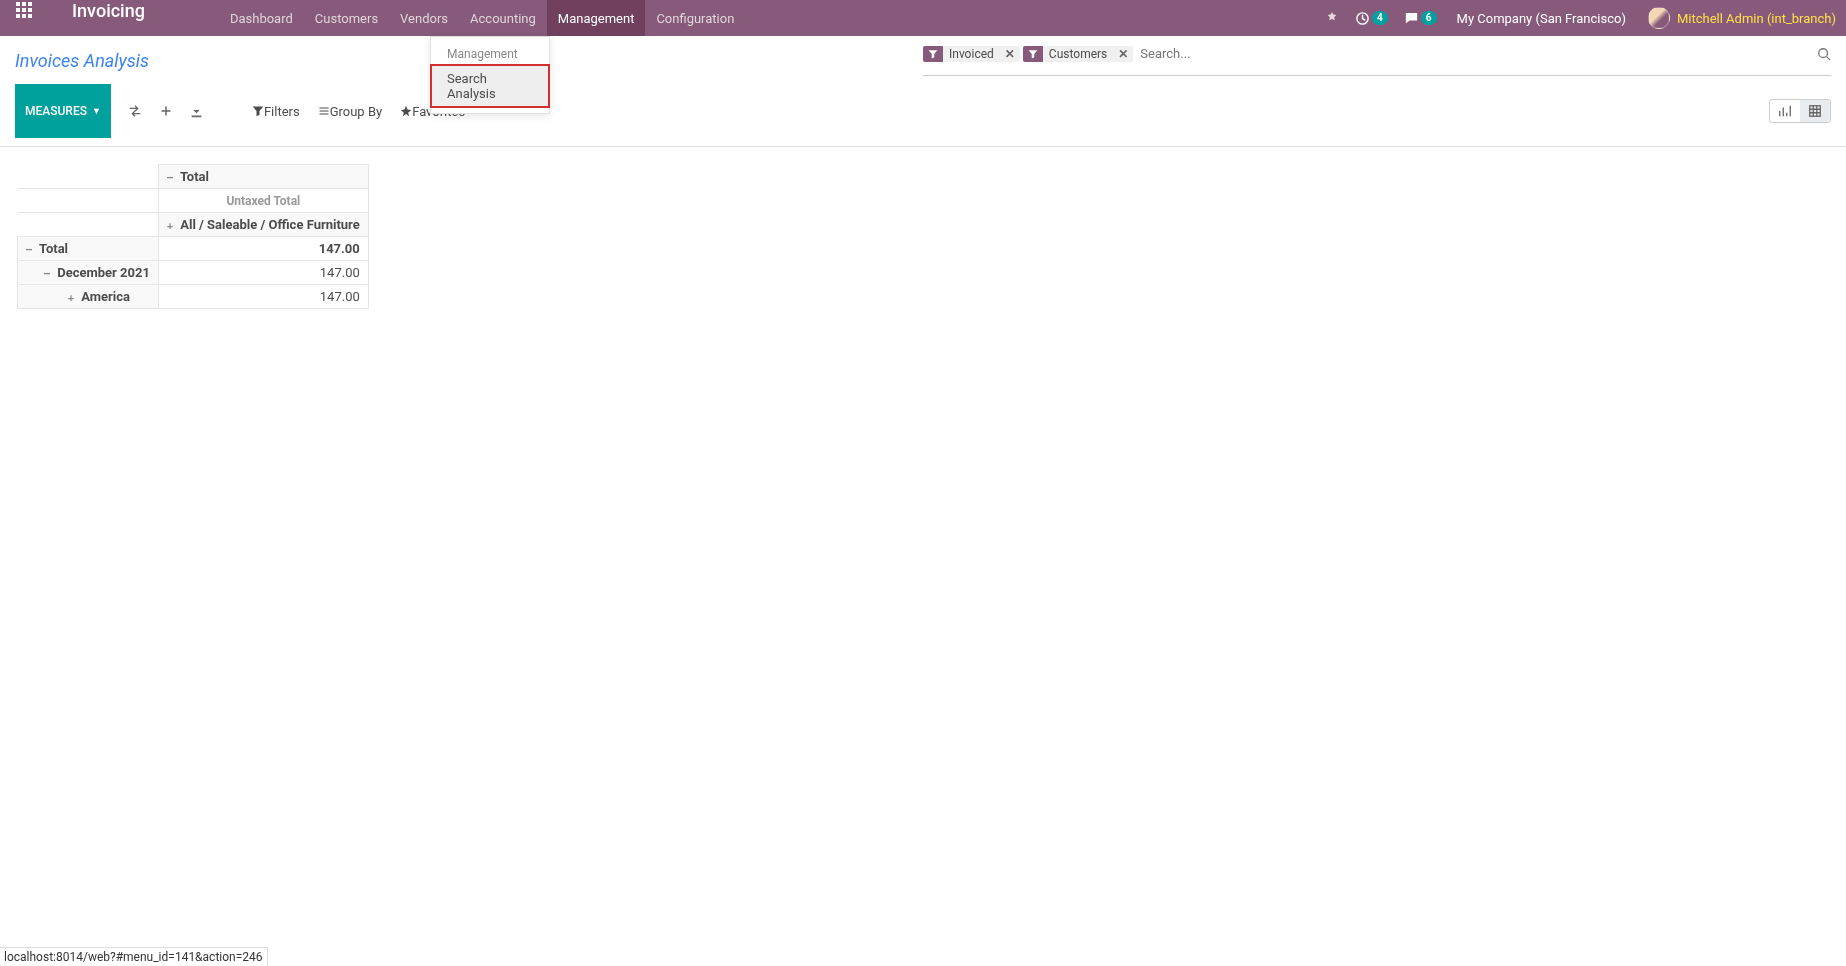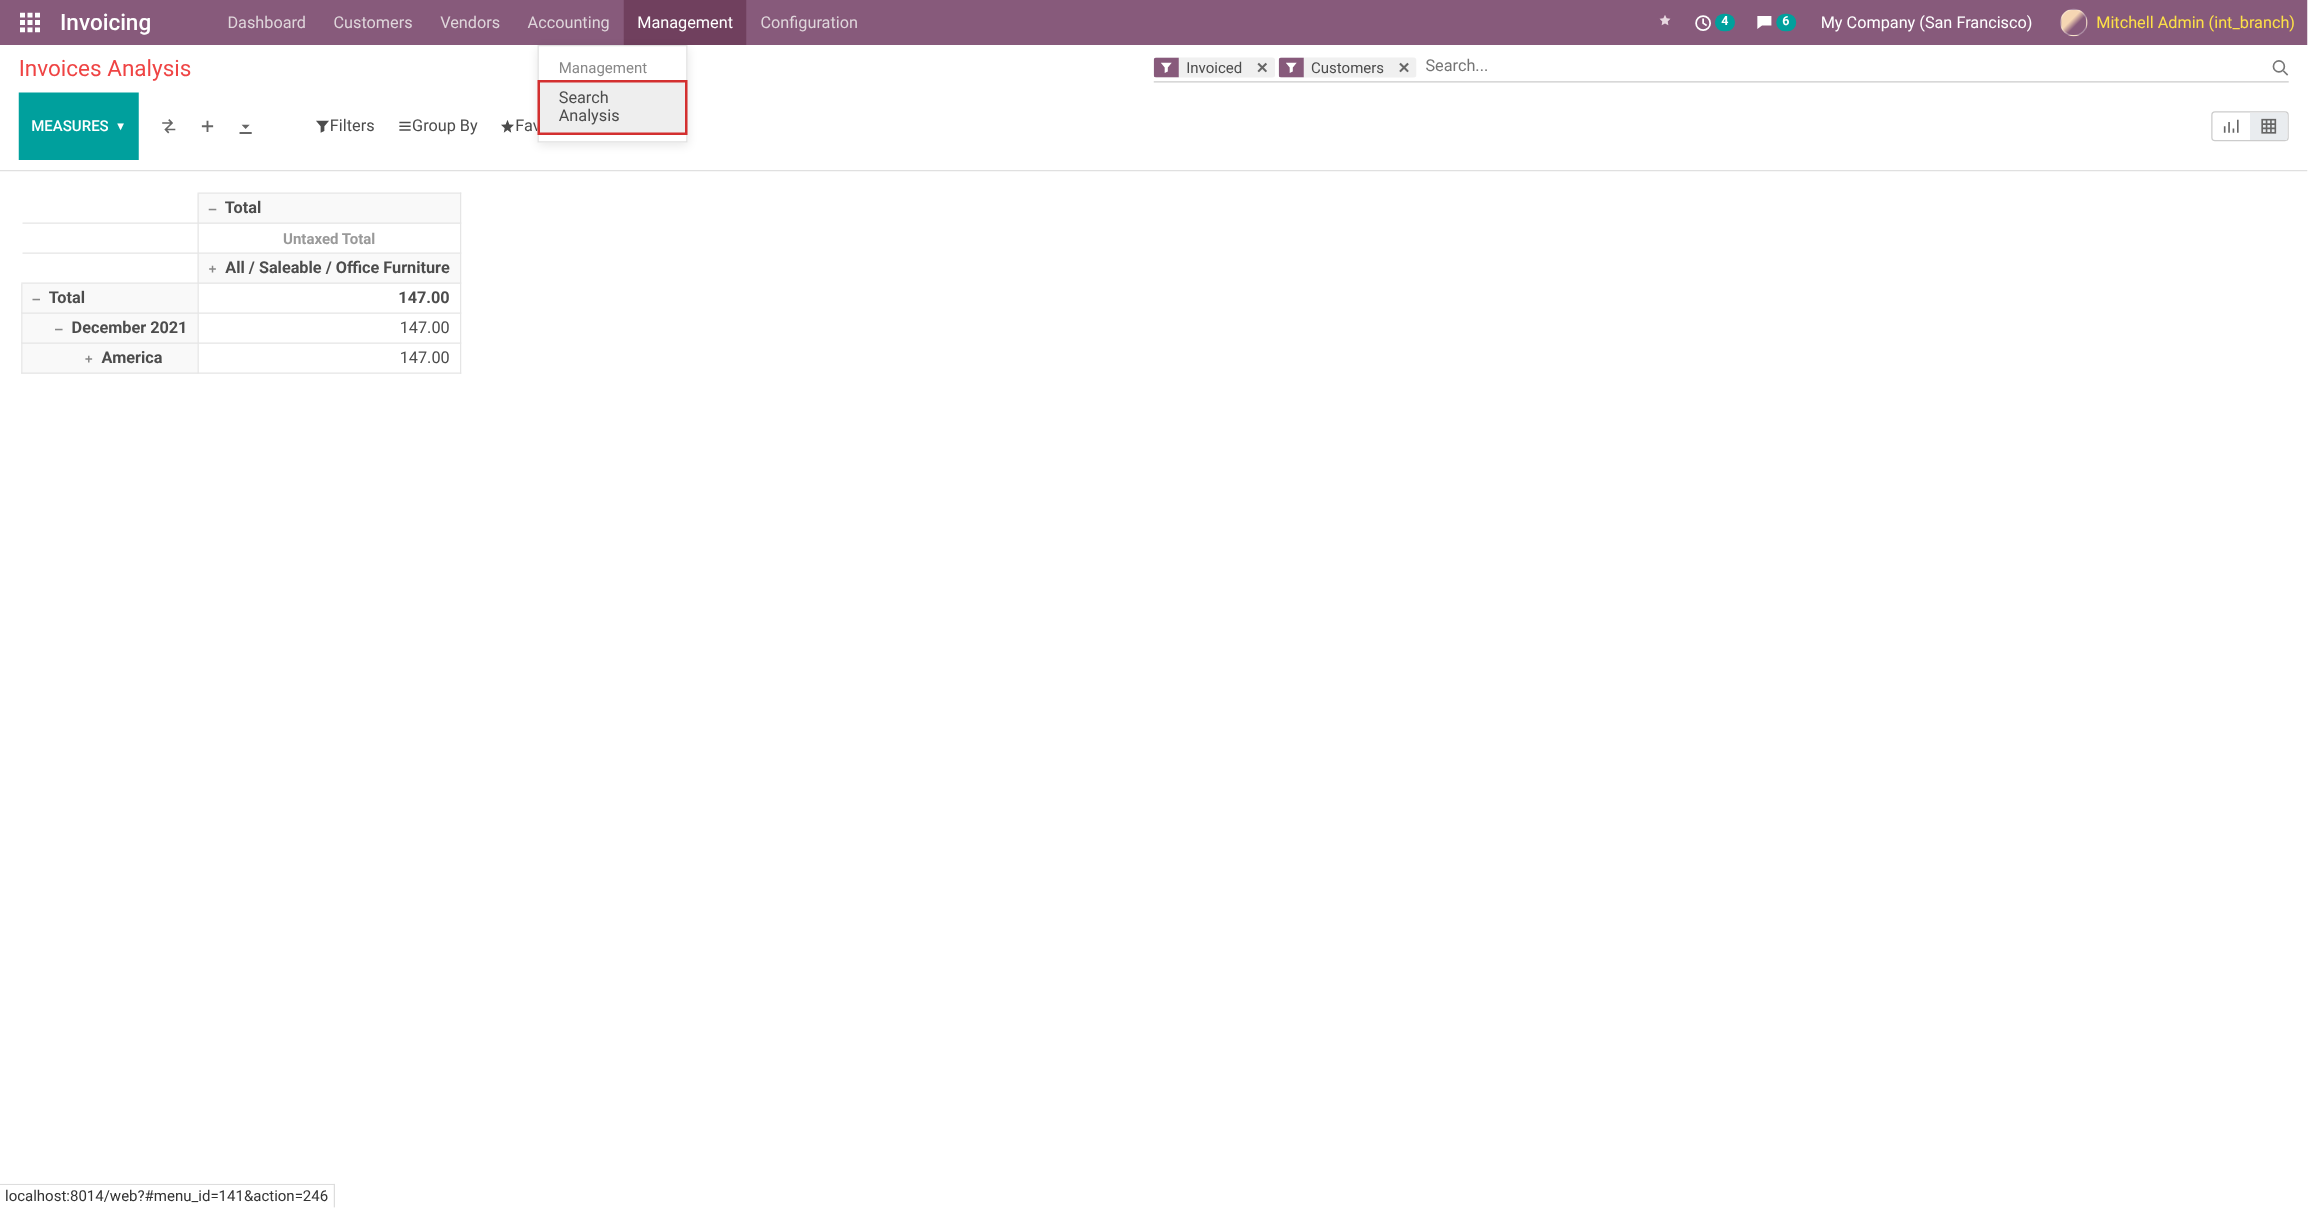--- a/index.html
+++ b/index.html
@@ -1,40 +1,40 @@
 <!DOCTYPE html>
 <html><head>
 <meta charset="utf-8">
 <style>
 * { margin:0; padding:0; box-sizing:border-box; font-family:-apple-system,BlinkMacSystemFont,"Segoe UI",Roboto,"Helvetica Neue",Arial,sans-serif; }
 body { font-size:13px; color:#4c4c4c; background:#fff; }
 
-.navbar { background:#875A7B; height:36px; display:flex; align-items:center; color:#fff; position:relative; }
+.navbar { background:#875A7B; height:36px; display:flex; color:#fff; position:relative;gap:24px; }
 .apps-icon { width:20px; height:20px; display:flex; align-items:center; justify-content:center; margin:0 14px; cursor:pointer; }
 .brand { font-size:18px; font-weight:500; margin-right:50px; }
 .nav-items { display:flex; height:100%; }
 .nav-item { display:flex; align-items:center; padding:0 11px; height:100%; cursor:pointer; color:#dfd6db; font-size:13px; }
 .nav-item.active { background:#70405e; color:#fff; }
 .nav-right { margin-left:auto; display:flex; align-items:center; height:100%; }
 .nav-icon-btn { padding:0 8px; display:flex; align-items:center; height:100%; cursor:pointer; position:relative; }
 .badge { background:#00a09d; color:#fff; border-radius:10px; padding:0 5px; font-size:10px; font-weight:bold; line-height:14px; margin-left:2px; }
 .company-name { padding:0 12px; cursor:pointer; font-size:13px; color:#fff; }
 .user-block { display:flex; align-items:center; padding:0 10px; cursor:pointer; }
 .avatar { width:22px; height:22px; border-radius:50%; background:linear-gradient(135deg,#f5d6b3 40%,#875A7B 60%); margin-right:7px; border:1px solid rgba(255,255,255,0.3); }
 .user-name { font-size:13px; color:#fde047; }
 
 .dropdown { position:absolute; top:36px; left:430px; background:#fff; border:1px solid #e0e0e0; box-shadow:0 2px 8px rgba(0,0,0,0.1); width:120px; z-index:100; padding:6px 0; }
 .dropdown-header { color:#888; font-size:12px; padding:4px 16px; }
 .dropdown-item { padding:6px 16px; cursor:pointer; font-size:13px; color:#4c4c4c; }
 .dropdown-item.highlighted { background:#eee; outline:2px solid #d32f2f; outline-offset:-1px; }
 
 .cp { display:flex; flex-wrap:wrap; border-bottom:1px solid #e0e0e0; }
 .cp-top { display:flex; width:100%; padding:8px 15px 0 15px; align-items:center; }
-.cp-title { font-size:18px; color:#ef4444; flex:1; }
-.search-area { flex:1; max-width:50%; margin-left:auto; display:flex; align-items:center; border-bottom:1px solid #ccc; padding-bottom:2px; }
+.cp-title { font-size:18px; color:#3b82f6; flex:1;font-style:italic; }
+.search-area { flex:1; max-width:50%; margin-left:auto; display:flex; align-items:center; border-bottom:1px solid #ccc; padding-bottom:12px; }
 .facet { display:inline-flex; align-items:center; background:#f0f0f0; margin-right:3px; font-size:12px; border-radius:2px; overflow:hidden; }
 .facet-icon { background:#875A7B; color:#fff; padding:3px 5px; display:flex; align-items:center; }
 .facet-label { padding:0 6px; color:#4c4c4c; }
 .facet-close { padding:0 5px; font-weight:bold; cursor:pointer; color:#666; }
 .search-input { border:none; outline:none; flex:1; font-size:13px; padding:2px 4px; background:transparent; }
 .search-glass { color:#999; cursor:pointer; margin-left:4px; }
 
 .cp-bottom { display:flex; width:100%; padding:8px 15px 8px 15px; align-items:center; }
 .measures-btn { background:#00A09D; color:#fff; border:none; padding:20px 10px; font-size:12px; font-weight:500; cursor:pointer; display:inline-flex; align-items:center; }
 .measures-btn .caret { margin-left:5px; font-size:9px; }

